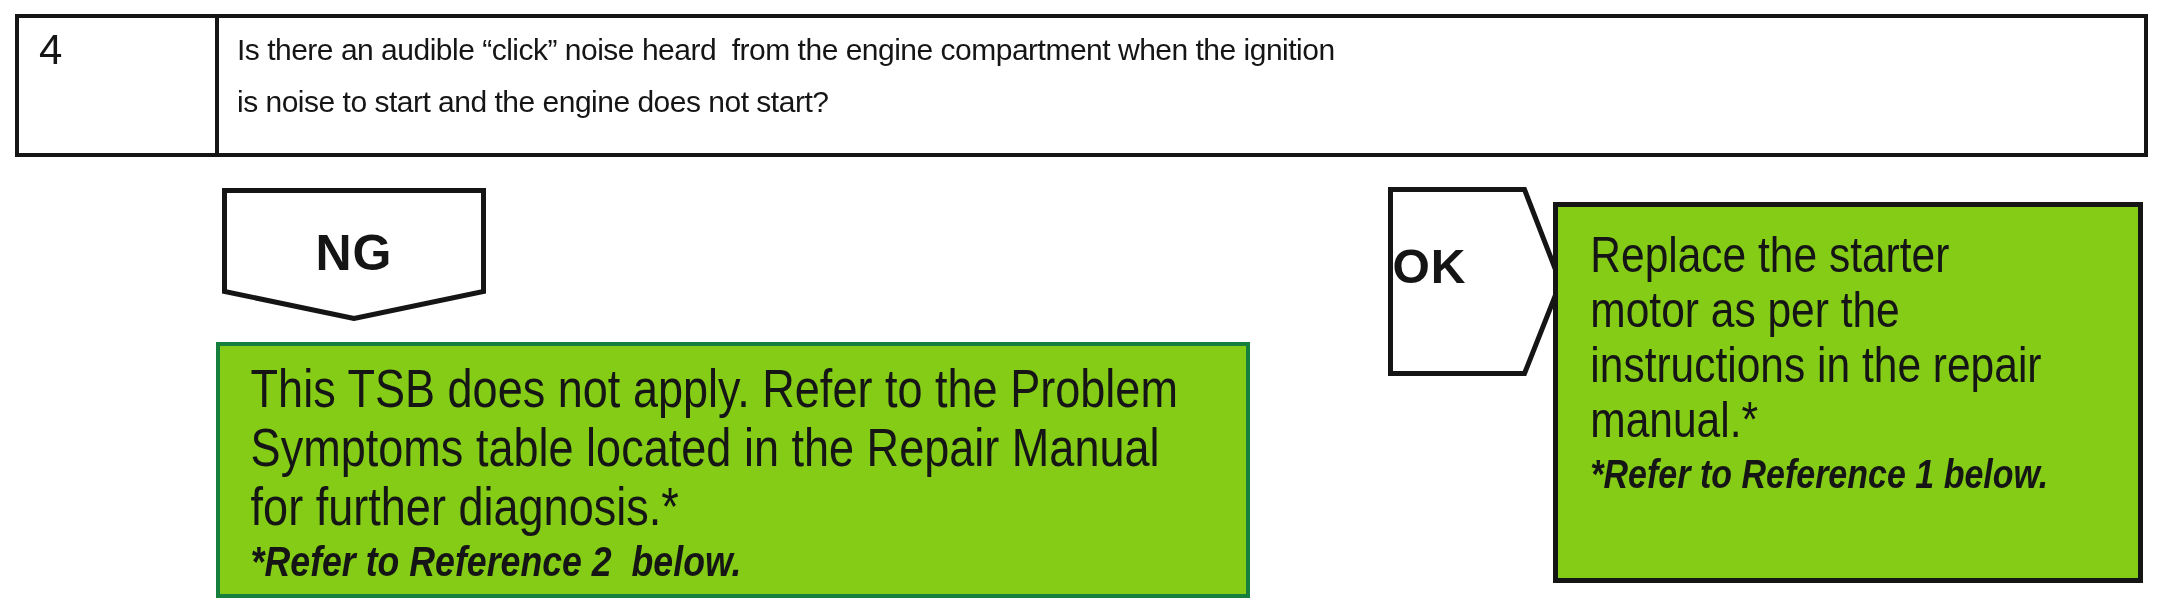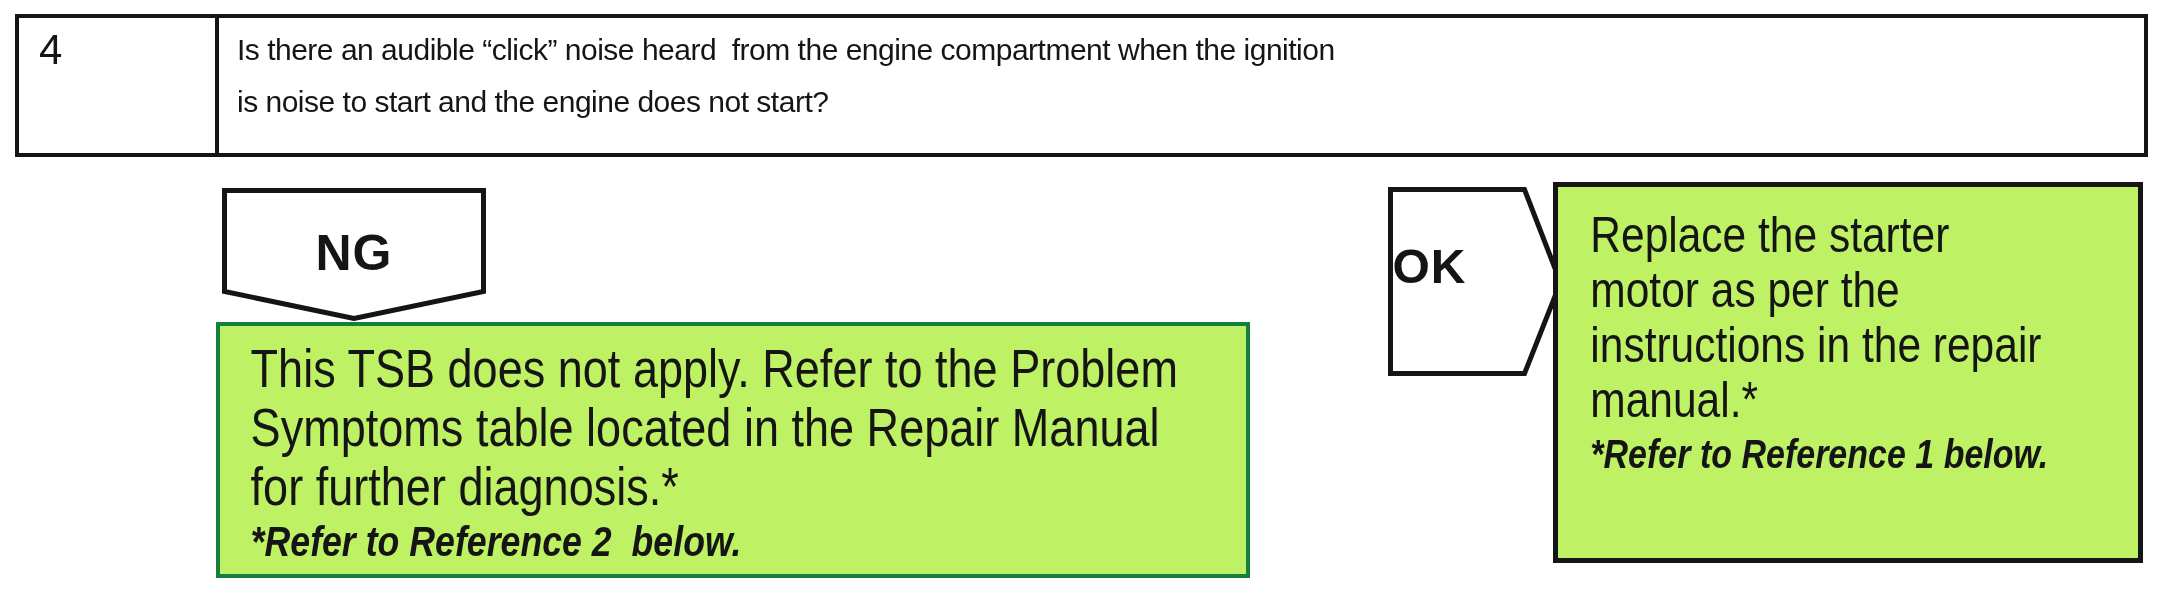--- a/index.html
+++ b/index.html
@@ -53,21 +53,22 @@
   }
   .ng-connector { left: 222px; top: 188px; width: 264px; height: 133px; }
   .ng-connector .shape-label { top: 27px; width: 264px; font-size: 50px; }
   .ok-connector { left: 1360px; top: 187px; width: 176px; height: 189px; padding-left: 28px; }
   .ok-connector .shape-label { top: 43px; width: 139px; font-size: 48px; }
 
   
   .result-box {
     position: absolute;
     box-sizing: border-box;
-    background: #bef264;
+    background: #84cc16;
+    margin-top: 20px;
   }
   .ng-box {
     left: 216px; top: 322px;
     width: 1034px; height: 256px;
     border: 4px solid #15803d;
   }
   .ok-box {
     left: 1553px; top: 182px;
     width: 590px; height: 381px;
     border: 5px solid #151515;

